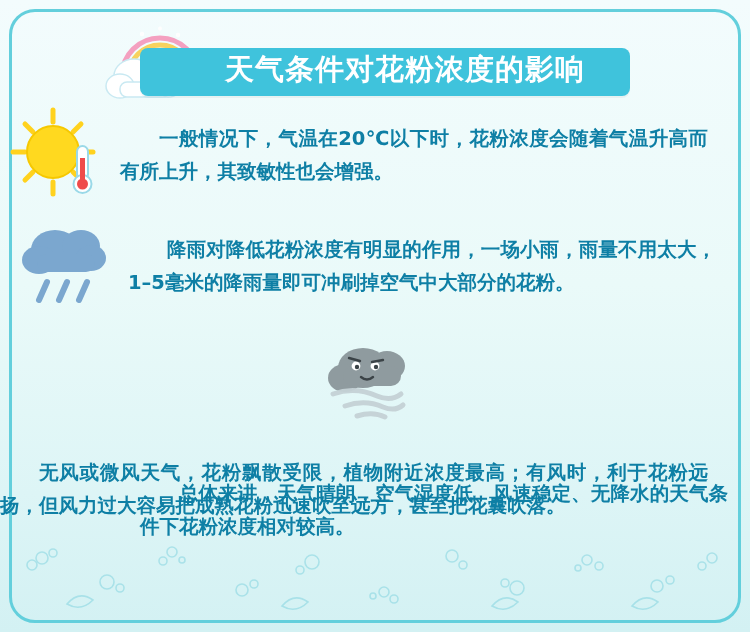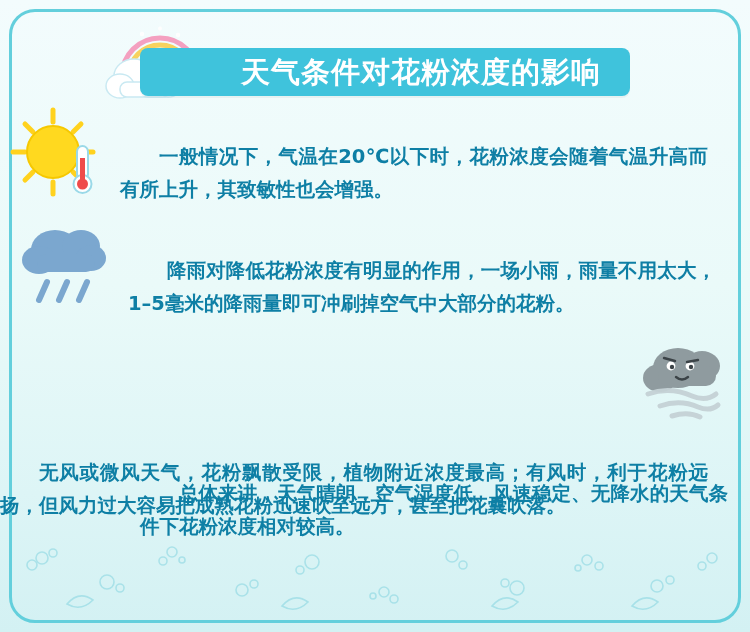--- a/index.html
+++ b/index.html
@@ -50,31 +50,31 @@
     left: 140px;
     top: 26px;
     width: 490px;
     height: 48px;
     background: #3fc3dc;
     border-radius: 8px;
     box-shadow: 0 2px 0 rgba(0,0,0,0.04);
   }
   .title-text {
     position: absolute;
-    left: 16px;
+    left: 0;
     top: 0;
     width: 490px;
     height: 48px;
     line-height: 48px;
     text-align: center;
     font-size: 29px;
     font-weight: bold;
     color: #ffffff;
     letter-spacing: 1px;
-    font-family: Liberation Sans, sans-serif;
+    font-family: Liberation Mono, monospace;
     text-indent: 40px;
   }
 
   
   .rainbow {
     position: absolute;
     left: 112px;
     top: 4px;
     width: 96px;
     height: 52px;
@@ -87,21 +87,21 @@
     width: 90px;
     height: 52px;
   }
 
   
   .row {
     position: absolute;
     left: 0;
     width: 750px;
     display: flex;
-    align-items: flex-end;
+    align-items: center;
   }
   .row-icon {
     width: 120px;
     flex: 0 0 120px;
     display: flex;
     justify-content: center;
     align-items: flex-start;
     padding-top: 2px;
   }
   .row-text {

